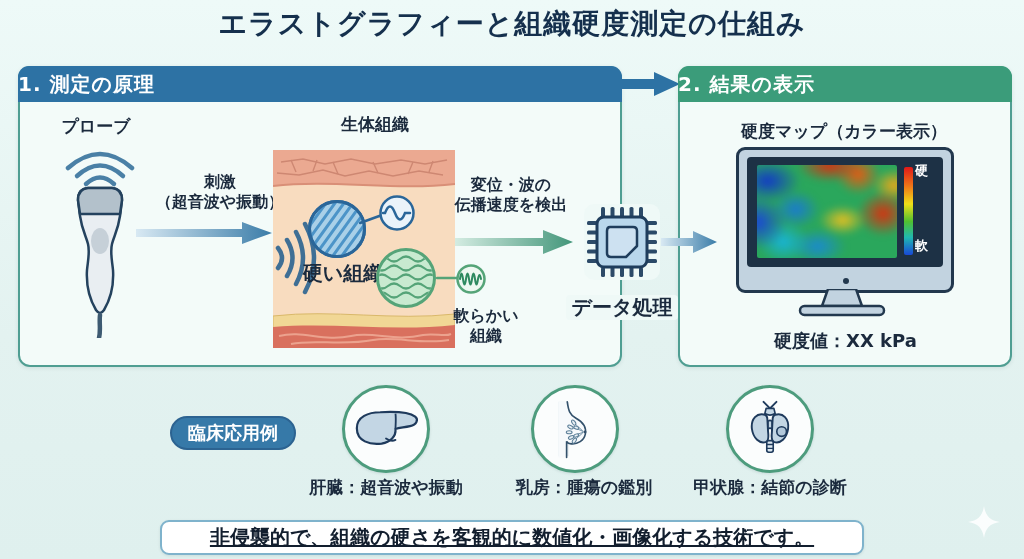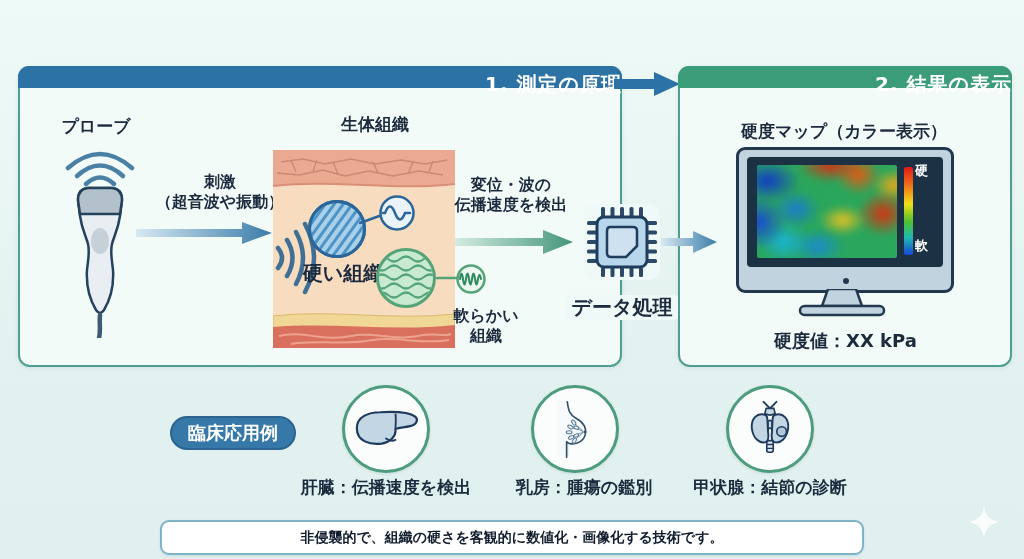--- a/index.html
+++ b/index.html
@@ -3,32 +3,32 @@
 <meta charset="utf-8">
 <style>
   html,body{margin:0;padding:0;background:#dfeeec;}
   #page{position:relative;width:1024px;height:559px;overflow:hidden;
         font-family:"DejaVu Sans","Liberation Sans",sans-serif;
         background:linear-gradient(180deg,#eefaf8 0%,#e3f2f0 60%,#dff0ee 100%);}
   .abs{position:absolute;}
   .txt{font-weight:700;color:#1b2a3d;text-align:center;line-height:1.25;}
   .panel{border:2px solid #4f9e92;border-radius:12px;background:#f3fbf9;
          box-shadow:0 1px 4px rgba(20,60,60,.10);}
-  .panel-header{position:absolute;top:-2px;left:-2px;right:-2px;height:22px;
+  .panel-header{position:absolute;top:-2px;left:-2px;right:-2px;height:36px;
          border-radius:11px 11px 0 0;color:#fff;font-weight:700;font-size:20px;
-         text-align:right;line-height:36px;letter-spacing:1px;}
+         text-align:left;line-height:36px;letter-spacing:1px;}
   .hdr-blue{background:#2d72a4;}
   .hdr-green{background:#3b9c7a;}
   .circle-app{border-radius:50%;background:#fbfdfd;border:3px solid #4d9c7d;
          box-shadow:0 1px 3px rgba(20,60,60,.12);display:flex;align-items:center;justify-content:center;}
   #badge{background:#3679a8;border:2px solid #2c6391;border-radius:18px;color:#fff;
          font-weight:700;font-size:18px;text-align:center;line-height:30px;}
   #banner{background:#ffffff;border:2px solid #7fb3cc;border-radius:9px;
-         font-weight:700;font-size:14px;color:#121e2e;text-align:center;line-height:31px;
-         box-shadow:0 1px 3px rgba(20,60,60,.10);}
+         font-weight:700;font-size:20px;color:#121e2e;text-align:center;line-height:31px;
+         box-shadow:0 1px 3px rgba(20,60,60,.10);text-decoration:underline;}
   #monitor-frame{background:#c2d3e0;border:3px solid #22384e;border-radius:9px;}
   #monitor-screen{position:absolute;left:8px;top:7px;width:196px;height:110px;
          background:#1d3145;border-radius:4px;overflow:hidden;}
   #heatmap{position:absolute;left:10px;top:8px;width:140px;height:93px;border-radius:2px;overflow:hidden;background:#2aa75c;}
   #heatblobs{position:absolute;inset:-8px;filter:blur(3px);
     background-image:
      radial-gradient(ellipse 30% 28% at 12% 22%, #1238c8 0%, rgba(18,56,200,0) 70%),
      radial-gradient(ellipse 26% 35% at 6% 60%, #1a46d6 0%, rgba(26,70,214,0) 70%),
      radial-gradient(ellipse 24% 28% at 22% 78%, #18b4d8 0%, rgba(24,180,216,0) 70%),
      radial-gradient(ellipse 22% 25% at 30% 48%, #1a7ad0 0%, rgba(26,122,208,0) 70%),
@@ -41,20 +41,21 @@
   #colorbar{position:absolute;left:157px;top:10px;width:9px;height:88px;border-radius:2px;
     background:linear-gradient(180deg,#e01818 0%,#f07818 22%,#f0e018 42%,#50c030 62%,#20b8b0 80%,#1848d8 100%);}
   .scale-lbl{position:absolute;left:168px;color:#fff;font-weight:700;font-size:13px;}
   #cam-dot{position:absolute;left:104px;top:128px;width:6px;height:6px;border-radius:50%;background:#22384e;}
 </style>
 </head>
 <body>
 
 <div id="page">
 
+  <div class="abs txt" style="left:0;right:0;top:6px;font-size:28px;color:#15304d;letter-spacing:1px;font-weight:800;">エラストグラフィーと組織硬度測定の仕組み</div>
 
   <div class="abs panel" style="left:18px;top:66px;width:600px;height:297px;">
     <div class="panel-header hdr-blue">1. 測定の原理</div>
   </div>
 
   <svg class="abs" style="left:614px;top:70px;" width="68" height="28" viewBox="0 0 68 28">
     <path d="M0,9 H40 V2 L66,14 L40,26 V19 H0 Z" fill="#2d72a4"></path>
   </svg>
 
   <div class="abs panel" style="left:678px;top:66px;width:330px;height:297px;">
@@ -239,21 +240,21 @@
 
   <div class="abs txt" style="left:728px;top:330px;width:235px;font-size:18px;">硬度値：XX kPa</div>
 
   <div class="abs circle-app" style="left:342px;top:385px;width:82px;height:82px;">
     <svg width="70" height="52" viewBox="0 0 96 66">
       <path d="M8,32 C8,16 24,10 40,10 C58,9 80,10 88,16 C93,20 90,27 81,29 C72,31 66,31 61,33 C62,43 54,51 42,53 C26,55 8,50 8,32 Z" fill="#c3d6e4" stroke="#1e3a5c" stroke-width="3" stroke-linejoin="round"></path>
       <path d="M61,12 C62,20 61,28 61,33" fill="none" stroke="#1e3a5c" stroke-width="2.5"></path>
       <path d="M48,46 q7,5 13,2" fill="none" stroke="#1e3a5c" stroke-width="2.5" stroke-linecap="round"></path>
     </svg>
   </div>
-  <div class="abs txt" style="left:291px;top:477px;width:190px;font-size:17px;">肝臓：伝播速度を検出</div>
+  <div class="abs txt" style="left:291px;top:477px;width:190px;font-size:17px;">肝臓：超音波や振動</div>
 
   <div class="abs circle-app" style="left:531px;top:385px;width:82px;height:82px;">
     <svg width="62" height="62" viewBox="0 0 96 96">
       <rect x="22" y="6" width="16" height="84" fill="#dee6eb"></rect>
       <path d="M36,6 C38,20 40,26 49,31 C60,37 66,46 64,56 C62,66 52,72 42,71 C38,70.5 36,69 35,67 L35,92 L22,92 L22,6 Z" fill="#f7fafc"></path>
       <path d="M36,6 C38,20 40,26 49,31 C60,37 66,46 64,56 C62,66 52,72 42,71 C38,70.5 36,69 35,67 L35,92" fill="none" stroke="#33516b" stroke-width="2.5" stroke-linecap="round"></path>
       <g fill="#e8f0f5" stroke="#5c7f98" stroke-width="1.6">
         <ellipse cx="46" cy="38" rx="4.5" ry="2.4" transform="rotate(55 46 38)"></ellipse>
         <ellipse cx="41" cy="45" rx="4.5" ry="2.4" transform="rotate(25 41 45)"></ellipse>
         <ellipse cx="39" cy="53" rx="4.5" ry="2.4"></ellipse>

